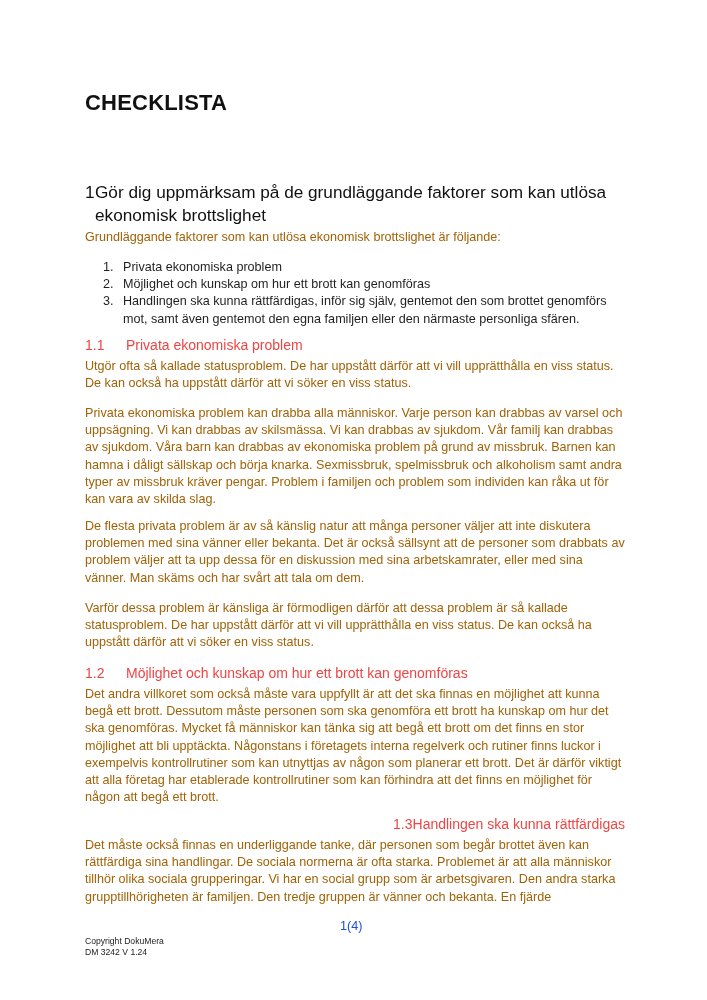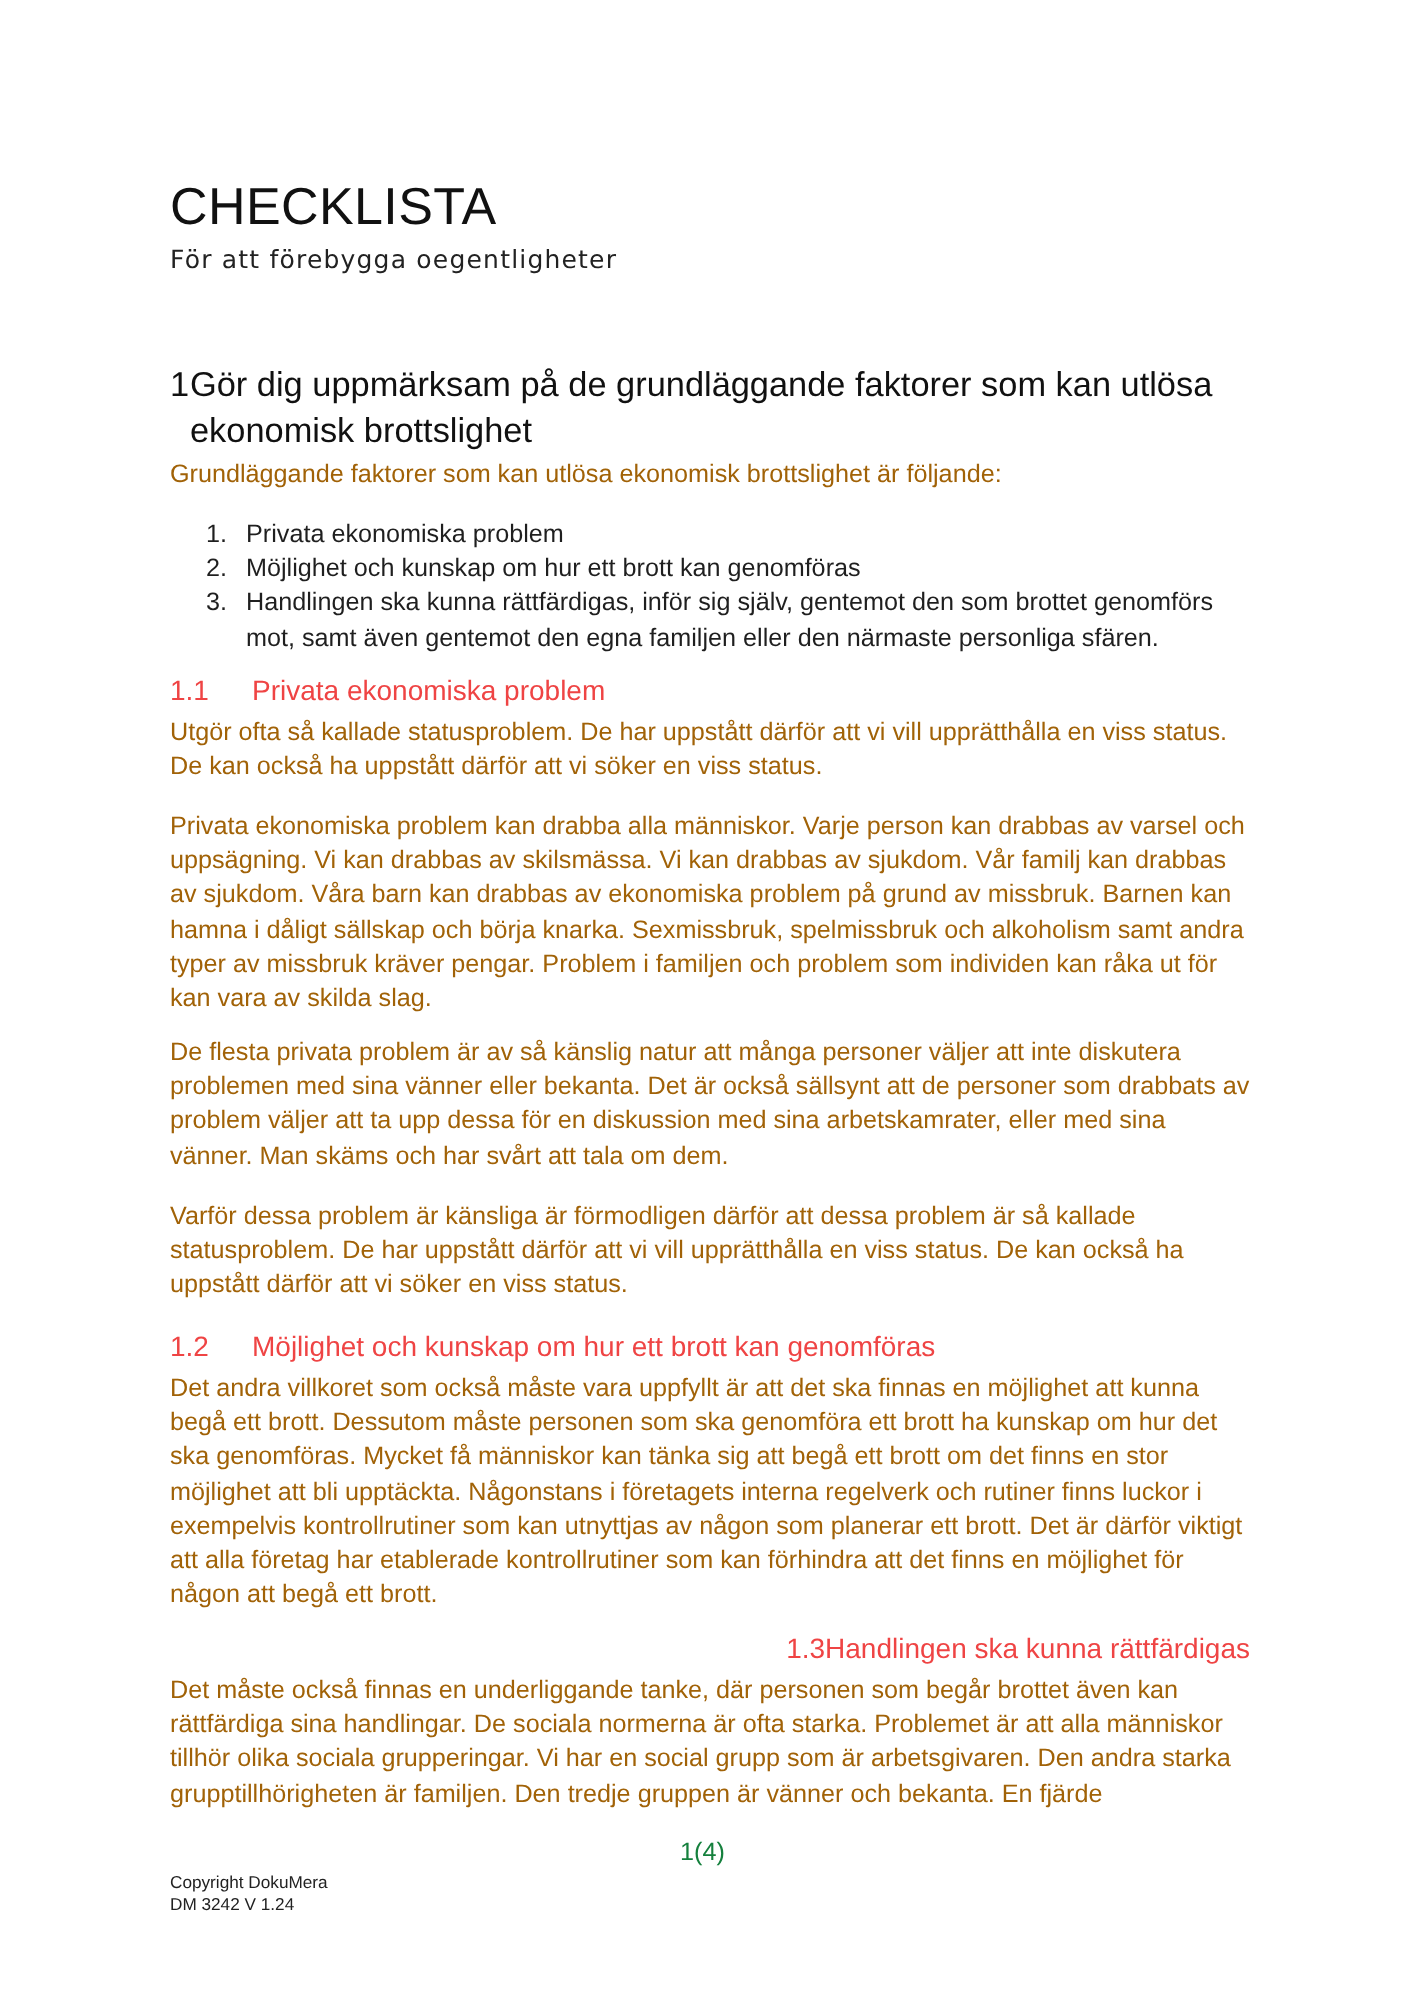--- a/index.html
+++ b/index.html
@@ -1,42 +1,41 @@
 <!DOCTYPE html>
 <html><head>
   <meta charset="utf-8">
   <style>
     html, body { margin: 0; padding: 0; background: #ffffff; }
     body { width: 707px; height: 1000px; position: relative; overflow: hidden;
            font-family: "Liberation Sans", sans-serif; color: #1a1a1a; }
     .page { position: absolute; left: 0; top: 0; width: 707px; height: 1000px; }
     .content { position: absolute; left: 85px; top: 88px; width: 540px; }
-    .title { font-size: 26px; letter-spacing: 0.2px; line-height: 30px; margin: 0; color: #111; font-weight: normal; }
+    .title { font-size: 22px; letter-spacing: 0.2px; line-height: 30px; margin: 0; color: #111; font-weight: bold; }
     .subtitle { font-family: "DejaVu Sans", sans-serif; font-size: 12.5px; letter-spacing: 0.6px; line-height: 20px; margin: 2px 0 0 0; color: #222; }
     .h1 { position: absolute; left: 85px; top: 181px; width: 540px; font-size: 17.2px; line-height: 23px; color: #111; margin: 0; font-weight: normal; }
     .h1 .num { position: absolute; left: 0; top: 0; }
     .h1 .txt { display: block; margin-left: 10px; }
     .para { font-size: 12.6px; line-height: 17.2px; margin: 0; color: #a16207; }
     .block { position: absolute; left: 85px; width: 540px; }
     .list { position: absolute; left: 103px; top: 259px; width: 520px; margin: 0; padding: 0; list-style: none; }
     .list li { position: relative; padding-left: 20px; font-size: 12.6px; line-height: 17.2px; color: #1f1f1f; }
     .list li .n { position: absolute; left: 0; top: 0; }
     .h2 { position: absolute; left: 85px; width: 540px; font-size: 14px; line-height: 18px; margin: 0; color: #ef4444; font-weight: normal; }
     .h2 .num { display: inline-block; width: 41px; }
-    .pagenum { position: absolute; left: 340px; top: 919px; font-size: 12.6px; color: #15803d; }
+    .pagenum { position: absolute; left: 340px; top: 919px; font-size: 12.6px; color: #1d4ed8; }
     .footer { position: absolute; left: 85px; top: 936px; font-size: 8.6px; line-height: 11px; color: #222; }
   </style>
 </head>
 <body>
 
 <div class="page">
 
   <div class="content">
     <h1 class="title">CHECKLISTA</h1>
-    <p class="subtitle">För att förebygga oegentligheter</p>
   </div>
 
   <h2 class="h1">
     <span class="num">1</span>
     <span class="txt">Gör dig uppmärksam på de grundläggande faktorer som kan utlösa ekonomisk brottslighet</span>
   </h2>
 
   <div class="block" style="top:229px;">
     <p class="para">Grundläggande faktorer som kan utlösa ekonomisk brottslighet är följande:</p>
   </div>

